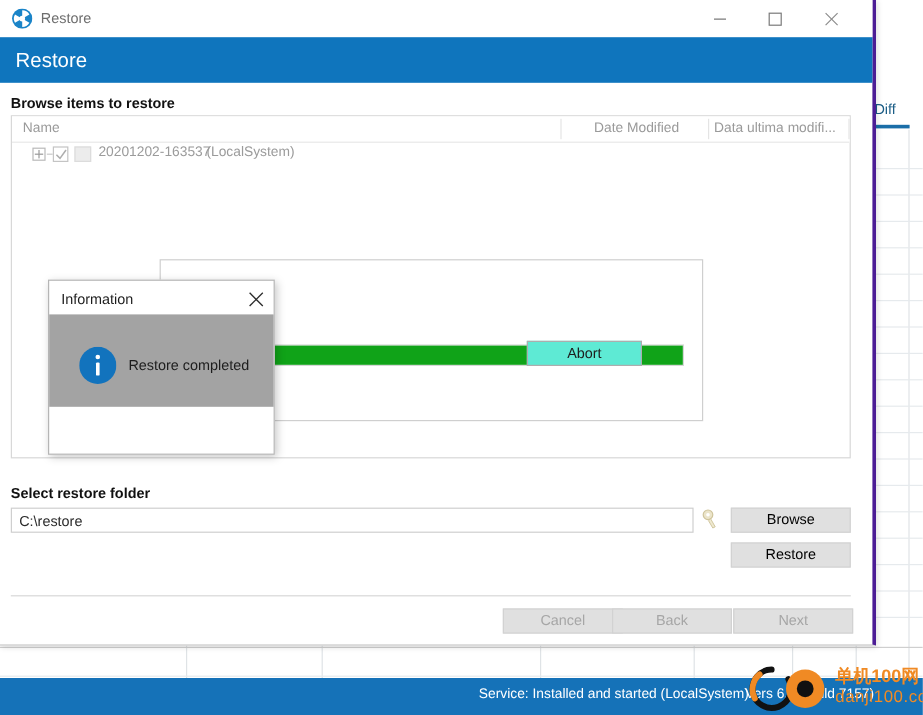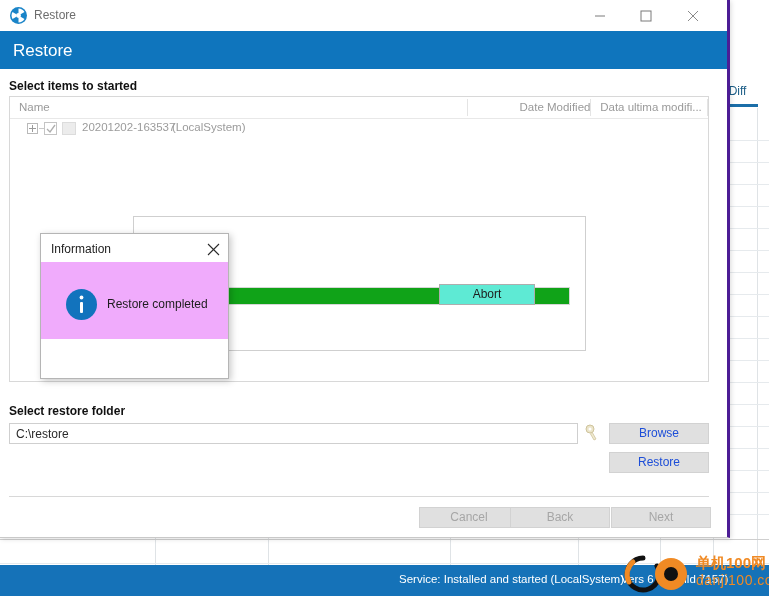--- a/index.html
+++ b/index.html
@@ -160,21 +160,20 @@
     border: 1px solid #d8d8d8;
     background: #ffffff;
     box-sizing: border-box;
   }
   #tree-header {
     position: absolute;
     left: 0; top: 0;
     width: 698px; height: 21px;
     background: #ffffff;
     border-bottom: 1px solid #e8e8e8;
-    text-align: center;
   }
   .col-head {
     position: absolute;
     top: 4px;
     color: #9a9a9a;
     font-size: 11.5px;
     white-space: nowrap;
     overflow: hidden;
   }
   #col-name { left: 9px; }
@@ -329,21 +328,21 @@
   .sidebtn {
     position: absolute;
     left: 609px;
     width: 100px; height: 21px;
     background: #e0e0e0;
     border: 1px solid #d2d2d2;
     box-sizing: border-box;
     text-align: center;
     line-height: 19px;
     font-size: 12px;
-    color: #1d4ed8;
+    color: #000000;
     cursor: default;
   }
   #btn-browse { top: 423px; }
   #btn-restore-action { top: 452px; }
 
   #footer-sep {
     position: absolute;
     left: 9px; top: 496px;
     width: 700px; height: 1px;
     background: #d8d8d8;
@@ -385,21 +384,21 @@
     position: absolute;
     left: 158px; top: 0px;
     width: 30px; height: 28px;
     cursor: default;
   }
   #dlg-close svg { position: absolute; left: 8px; top: 9px; }
   #dlg-body {
     position: absolute;
     left: 0; top: 28px;
     width: 187px; height: 77px;
-    background: #f0abfc;
+    background: #a3a3a3;
   }
   #info-icon {
     position: absolute;
     left: 25px; top: 27px;
     width: 31px; height: 31px;
   }
   #dlg-message {
     position: absolute;
     left: 66px; top: 35px;
     font-size: 12px;
@@ -511,21 +510,21 @@
         <line x1="1" y1="1" x2="11" y2="11" stroke="#8a8a8a" stroke-width="1"></line>
         <line x1="11" y1="1" x2="1" y2="11" stroke="#8a8a8a" stroke-width="1"></line>
       </svg>
     </div>
   </div>
 
   <div id="header-band">
     <span id="header-band-title">Restore</span>
   </div>
 
-  <div id="lbl-select-items">Select items to started</div>
+  <div id="lbl-select-items">Browse items to restore</div>
 
   <div id="tree-panel">
     <div id="tree-header">
       <span class="col-head" id="col-name">Name</span>
       <span class="col-head" id="col-date">Date Modified</span>
       <span class="col-head" id="col-data">Data ultima modifi...</span>
       <div class="col-sep" id="sep1"></div>
       <div class="col-sep" id="sep2"></div>
       <div class="col-sep" id="sep3"></div>
     </div>

